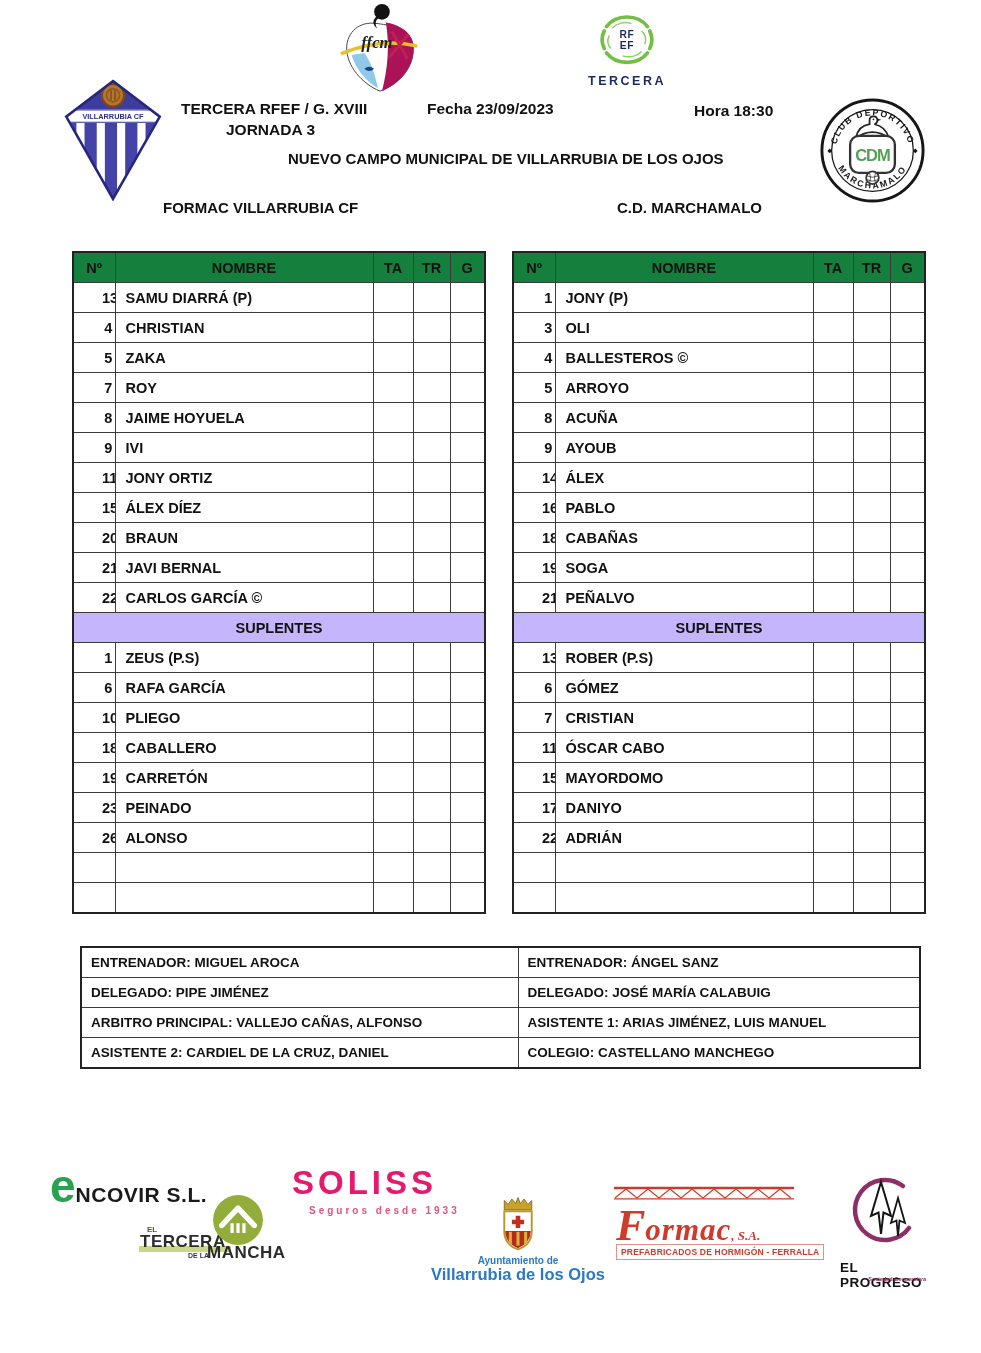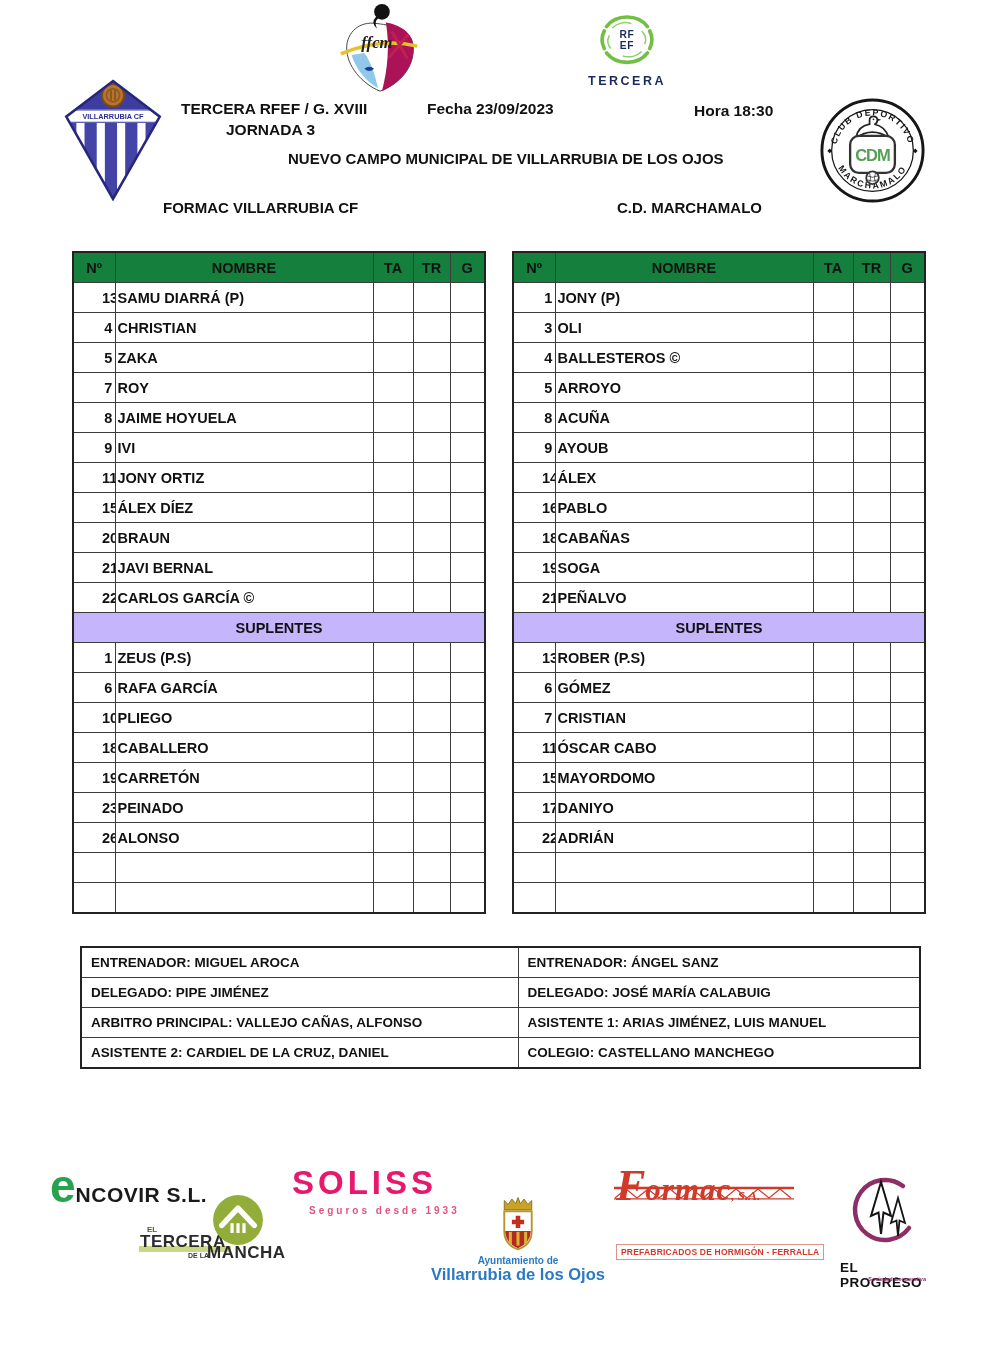--- a/index.html
+++ b/index.html
@@ -8,21 +8,21 @@
   .t{position:absolute;font-weight:bold;white-space:nowrap;color:#111;}
   .abs{position:absolute;}
 
   
   table.roster{position:absolute;border-collapse:collapse;table-layout:fixed;width:412px;
                border:2px solid #222;background:#fff;}
   table.roster th,table.roster td{border:1px solid #3c3c3c;height:29px;padding:0;
                font-weight:bold;font-size:14.5px;color:#111;overflow:hidden;}
   table.roster thead th{background:#15803d;text-align:center;}
   table.roster td.c-num{text-align:center;padding-left:28px;}
-  table.roster td.c-name{text-align:left;padding-left:2px;}
+  table.roster td.c-name{text-align:left;padding-left:10px;}
   table.roster tr.band td{background:#c4b5fd;text-align:center;font-size:14.5px;}
 
   
   table.officials{position:absolute;border-collapse:collapse;table-layout:fixed;width:839px;
                border:2px solid #222;background:#fff;}
   table.officials td{border:1px solid #3c3c3c;height:29px;font-weight:bold;font-size:13.5px;
                padding:0 0 0 9px;color:#111;white-space:nowrap;overflow:hidden;}
 
   
   .enc-e{font-size:46px;font-weight:bold;color:#2aa14f;line-height:0.8;}
@@ -580,21 +580,21 @@
     <rect x="38" y="47" width="4" height="16" fill="#d9b13a"></rect>
   </svg>
   <div class="abs ayto-1" style="left:447px;top:1255px;width:142px;">Ayuntamiento de</div>
   <div class="abs ayto-2" style="left:428px;top:1265px;width:180px;">Villarrubia de los Ojos</div>
 
   <svg class="abs" style="left:613px;top:1186px;" width="182" height="14" viewBox="0 0 182 14">
     <line x1="1" y1="2" x2="181" y2="2" stroke="#cf3a2a" stroke-width="2.5"></line>
     <path d="M2,12 L13,3 L24,12 L35,3 L46,12 L57,3 L68,12 L79,3 L90,12 L101,3 L112,12 L123,3 L134,12 L145,3 L156,12 L167,3 L178,12" fill="none" stroke="#cf3a2a" stroke-width="1.2"></path>
     <line x1="1" y1="12.8" x2="181" y2="12.8" stroke="#cf3a2a" stroke-width="1.2"></line>
   </svg>
-  <div class="abs formac-name" style="left:616px;top:1164px;">
+  <div class="abs formac-name" style="left:616px;top:1204px;">
     <span class="formac-F">F</span><span class="formac-rest">ormac</span><span class="formac-sa">, S.A.</span>
   </div>
   <div class="abs formac-tag" style="left:616px;top:1244px;">PREFABRICADOS DE HORMIGÓN - FERRALLA</div>
 
   <svg class="abs" style="left:845px;top:1176px;" width="76" height="84" viewBox="0 0 76 84">
     <path d="M58,10 A30,30 0 1 0 64,52" fill="none" stroke="#8e2e66" stroke-width="4.5" stroke-linecap="round"></path>
     <path d="M36,6 L46,40 L38.5,36.5 L36,58 L33.5,36.5 L26,40 Z" fill="#ffffff" stroke="#151515" stroke-width="2"></path>
     <path d="M53,22 L60,47 L54.5,44.5 L53,60 L51.5,44.5 L46,47 Z" fill="#ffffff" stroke="#151515" stroke-width="1.8"></path>
   </svg>
   <div class="abs prog-name" style="left:840px;top:1260px;width:86px;">EL PROGRESO</div>

